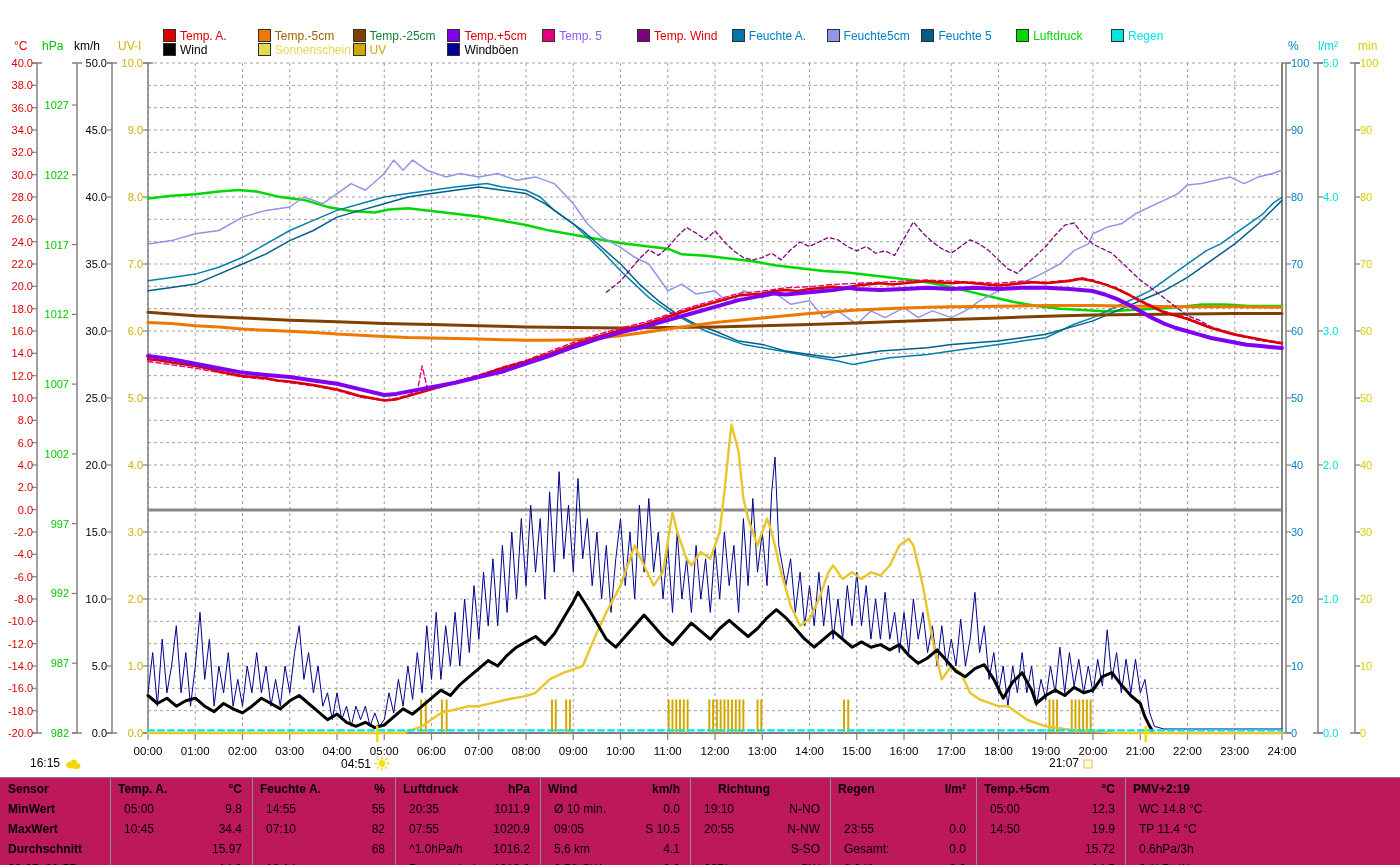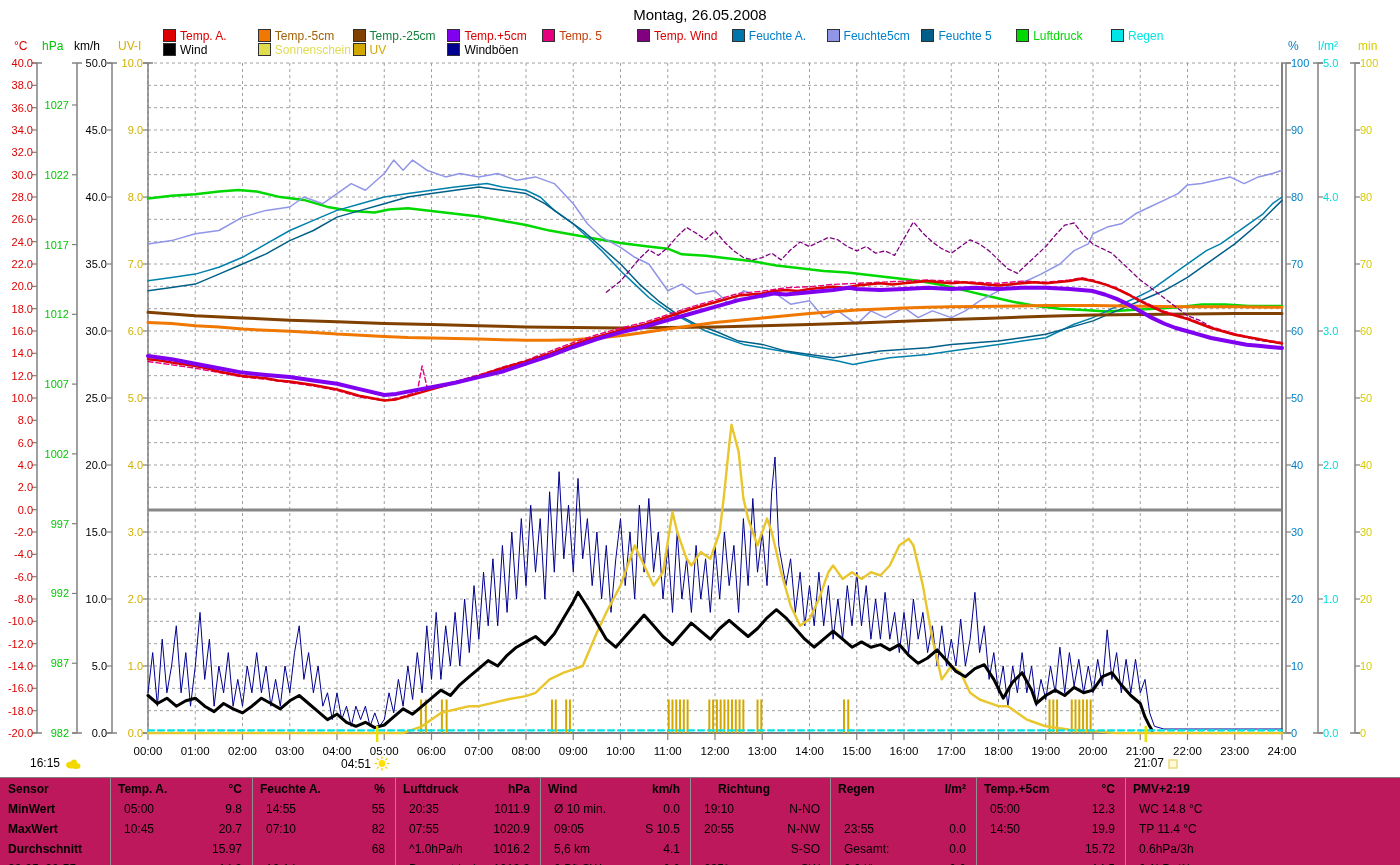--- a/index.html
+++ b/index.html
@@ -19,27 +19,26 @@
        border-top:1px solid #808080;overflow:hidden;font-size:12px;color:#000;}
   .col-border{position:absolute;top:0;height:88px;width:1px;background:#909090;}
   .tcell{position:absolute;height:20px;line-height:20px;white-space:nowrap;overflow:hidden;}
   .b{font-weight:bold;}
   .tr{text-align:right;}
 </style>
 </head>
 <body>
 
 <div id="app">
-  <div id="page-title">Montag, 26.05.2008</div>
   <div class="legend-row" style="top:29px" id="legend1">
       <div class="legend-item" style="left: 163px; color: rgb(220, 0, 0);"><span class="swatch" style="background: rgb(220, 0, 0);"></span><span>Temp. A.</span></div>
       <div class="legend-item" style="left: 257.8px; color: #a16207;"><span class="swatch" style="background: rgb(240, 120, 0);"></span><span>Temp.-5cm</span></div>
       <div class="legend-item" style="left: 352.6px; color: #15803d;"><span class="swatch" style="background: rgb(128, 64, 0);"></span><span>Temp.-25cm</span></div>
       <div class="legend-item" style="left: 447.4px; color: rgb(220, 0, 0);"><span class="swatch" style="background: rgb(128, 0, 240);"></span><span>Temp.+5cm</span></div>
-      <div class="legend-item" style="left: 542.2px; color: #c2410c;"><span class="swatch" style="background: rgb(230, 0, 126);"></span><span>Temp. 5</span></div>
+      <div class="legend-item" style="left: 542.2px; color: #8b5cf6;"><span class="swatch" style="background: rgb(230, 0, 126);"></span><span>Temp. 5</span></div>
       <div class="legend-item" style="left: 637px; color: rgb(220, 0, 0);"><span class="swatch" style="background: rgb(128, 0, 128);"></span><span>Temp. Wind</span></div>
       <div class="legend-item" style="left: 731.8px; color: rgb(0, 128, 200);"><span class="swatch" style="background: rgb(0, 119, 170);"></span><span>Feuchte A.</span></div>
       <div class="legend-item" style="left: 826.6px; color: rgb(0, 128, 200);"><span class="swatch" style="background: rgb(144, 149, 232);"></span><span>Feuchte5cm</span></div>
       <div class="legend-item" style="left: 921.4px; color: rgb(0, 128, 200);"><span class="swatch" style="background: rgb(0, 95, 136);"></span><span>Feuchte 5</span></div>
       <div class="legend-item" style="left: 1016.2px; color: rgb(0, 216, 0);"><span class="swatch" style="background: rgb(0, 216, 0);"></span><span>Luftdruck</span></div>
       <div class="legend-item" style="left: 1111px; color: rgb(0, 230, 230);"><span class="swatch" style="background: rgb(0, 230, 230);"></span><span>Regen</span></div>
     </div>
   <div class="legend-row" style="top:43px" id="legend2">
       <div class="legend-item" style="left: 163px; color: rgb(0, 0, 0);"><span class="swatch" style="background: rgb(0, 0, 0);"></span><span>Wind</span></div>
       <div class="legend-item" style="left: 257.8px; color: rgb(224, 220, 80);"><span class="swatch" style="background: rgb(224, 220, 80);"></span><span>Sonnenschein</span></div>
@@ -438,21 +437,21 @@
         <line x1="0.5" y1="7.5" x2="3" y2="7.5"></line>
           <line x1="13" y1="7.5" x2="15.5" y2="7.5"></line>
         <line x1="2.8" y1="2.3" x2="4.6" y2="4.1"></line>
           <line x1="11.4" y1="10.9" x2="13.2" y2="12.7"></line>
         <line x1="2.8" y1="12.7" x2="4.6" y2="10.9"></line>
           <line x1="11.4" y1="4.1" x2="13.2" y2="2.3"></line>
       </g>
       <circle cx="8" cy="7.5" r="3.4" fill="#FFE000"></circle>
     </svg>
   </div>
-  <div class="ann" style="left:1134px;top:756px;text-align:right;">
+  <div class="ann" style="left:1049px;top:756px;text-align:right;">
     <span>21:07</span>
     <svg width="12" height="12">
       <rect x="2" y="2" width="8" height="8" fill="#FFFBD8" stroke="#E8D878" stroke-width="1.4"></rect>
     </svg>
   </div>
 
   <div id="stats">
       <div class="col-border" style="left: 110px;"></div>
       <div class="col-border" style="left: 252px;"></div>
       <div class="col-border" style="left: 395px;"></div>
@@ -464,21 +463,21 @@
       <div class="tcell b" style="left: 8px; top: 1px; width: 96px;">Sensor</div>
       <div class="tcell b" style="left: 8px; top: 21px; width: 96px;">MinWert</div>
       <div class="tcell b" style="left: 8px; top: 41px; width: 96px;">MaxWert</div>
       <div class="tcell b" style="left: 8px; top: 61px; width: 96px;">Durchschnitt</div>
       <div class="tcell b" style="left: 8px; top: 81px; width: 96px;">20:05..20:55</div>
       <div class="tcell b" style="left: 118px; top: 1px; width: 96px;">Temp. A.</div>
       <div class="tcell b tr" style="left: 210px; top: 1px; width: 32px;">°C</div>
       <div class="tcell " style="left: 124px; top: 21px; width: 72px;">05:00</div>
       <div class="tcell tr" style="left: 162px; top: 21px; width: 80px;">9.8</div>
       <div class="tcell " style="left: 124px; top: 41px; width: 72px;">10:45</div>
-      <div class="tcell tr" style="left: 162px; top: 41px; width: 80px;">20.7</div>
+      <div class="tcell tr" style="left: 162px; top: 41px; width: 80px;">34.4</div>
       <div class="tcell " style="left: 124px; top: 61px; width: 72px;"></div>
       <div class="tcell tr" style="left: 162px; top: 61px; width: 80px;">15.97</div>
       <div class="tcell " style="left: 124px; top: 81px; width: 72px;"></div>
       <div class="tcell tr" style="left: 162px; top: 81px; width: 80px;">14.9</div>
       <div class="tcell b" style="left: 260px; top: 1px; width: 97px;">Feuchte A.</div>
       <div class="tcell b tr" style="left: 353px; top: 1px; width: 32px;">%</div>
       <div class="tcell " style="left: 266px; top: 21px; width: 73px;">14:55</div>
       <div class="tcell tr" style="left: 305px; top: 21px; width: 80px;">55</div>
       <div class="tcell " style="left: 266px; top: 41px; width: 73px;">07:10</div>
       <div class="tcell tr" style="left: 305px; top: 41px; width: 80px;">82</div>

